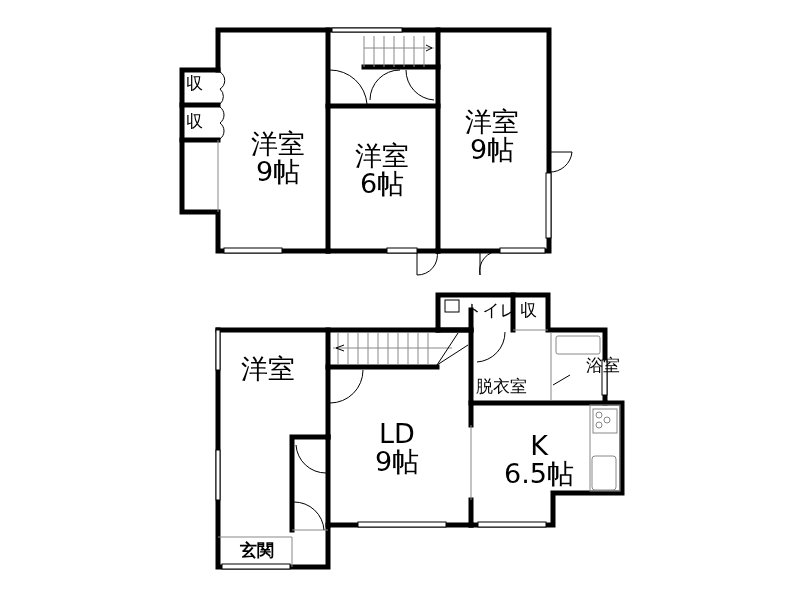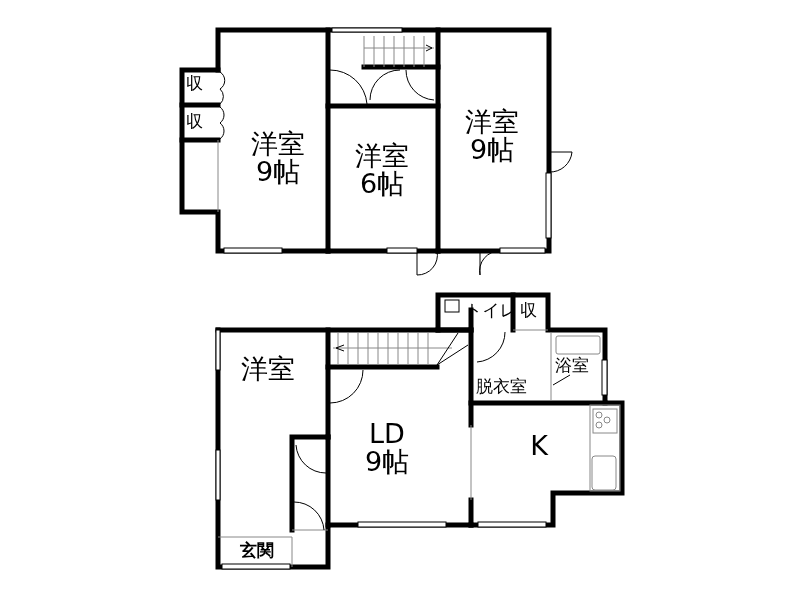--- a/index.html
+++ b/index.html
@@ -153,26 +153,27 @@
   <div>6帖</div>
 </div>
 <div class="lbl big" style="left:452px;top:108px;width:80px;">
   <div>洋室</div>
   <div>9帖</div>
 </div>
 
 <div class="lbl small" style="left:465px;top:302px;">トイレ</div>
 <div class="lbl small" style="left:520px;top:302px;">収</div>
 <div class="lbl small" style="left:476px;top:378px;">脱衣室</div>
-<div class="lbl small" style="left:555px;top:357px;">浴室</div>
+<div class="lbl small" style="left:586px;top:357px;">浴室</div>
 
 <div class="lbl big" style="left:228px;top:355px;width:80px;">
   <div>洋室</div>
 </div>
-<div class="lbl big" style="left:347px;top:420px;width:80px;">
+<div class="lbl big" style="left:357px;top:420px;width:80px;">
   <div>LD</div>
   <div>9帖</div>
 </div>
 <div class="lbl big" style="left:494px;top:432px;width:90px;">
   <div>K</div>
+  <div>6.5帖</div>
 </div>
 
 <div class="lbl small" style="left:240px;top:542px;font-weight:bold;">玄関</div>
 
 </body></html>

